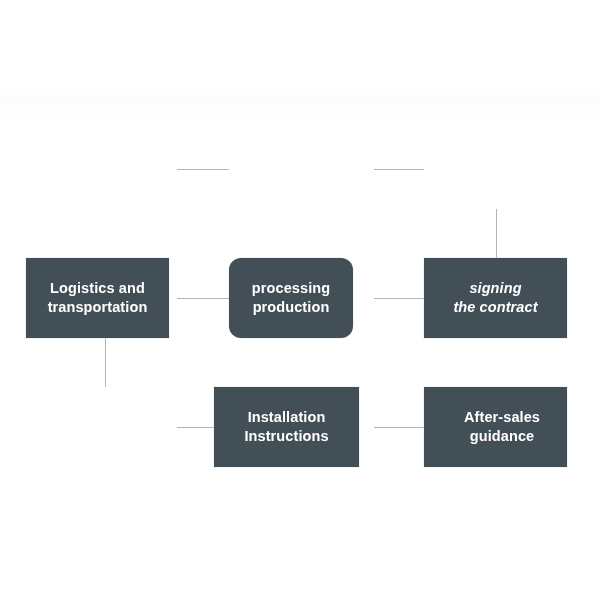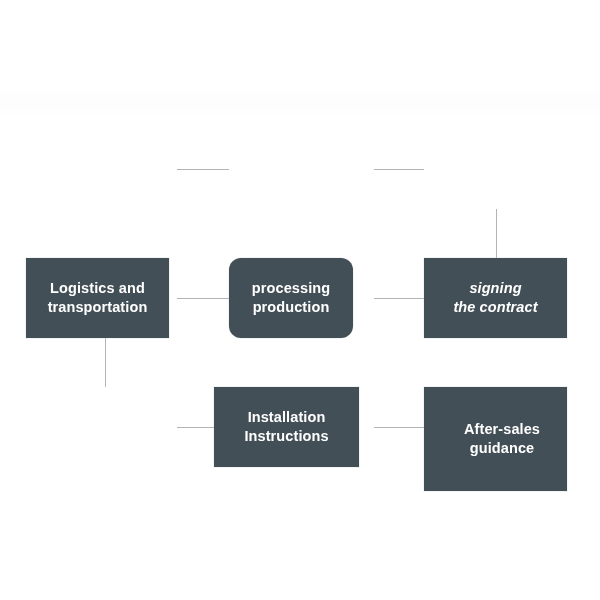--- a/index.html
+++ b/index.html
@@ -87,18 +87,18 @@
   </div>
   <div class="node" style="left:424px; top:258px; width:143px; height:80px;font-style:italic;">
     <span class="node-label">signing
 the contract</span>
   </div>
 
   <div class="node" style="left:214px; top:387px; width:145px; height:80px;">
     <span class="node-label">Installation
 Instructions</span>
   </div>
-  <div class="node" style="left:424px; top:387px; width:143px; height:104px;padding-left:19px;">
+  <div class="node" style="left:424px; top:387px; width:143px; height:80px;padding-left:19px;">
     <span class="node-label">After-sales
 guidance</span>
   </div>
 
 </div>
 
 </body></html>

